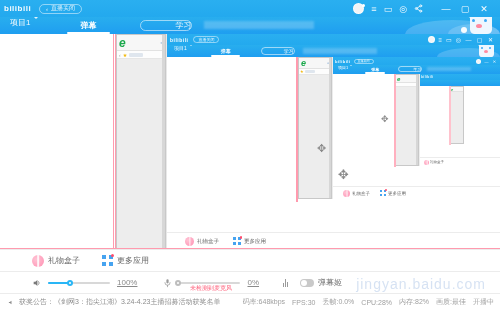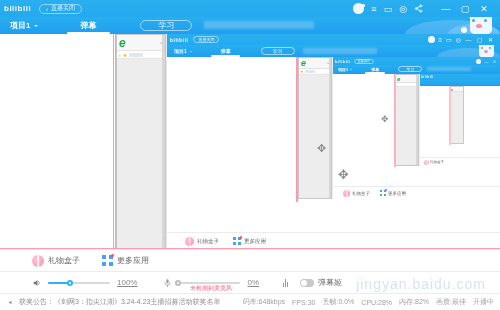--- a/index.html
+++ b/index.html
@@ -88,21 +88,21 @@
   .navbar {
     position: relative;
     flex: 0 0 auto;
     background: #23ade5;
     background: linear-gradient(180deg,#28aeee 0%, #1f9ef0 100%);
     display: flex;
     align-items: stretch;
     overflow: hidden;
   }
   .nav-proj {
-    color: #fff; display: flex; align-items: center; white-space: nowrap; opacity: .95; font-weight: bold;
+    color: #fff; display: flex; white-space: nowrap; opacity: .95;
   }
   .caret {
     display: inline-block;
     border-left: .28em solid transparent;
     border-right: .28em solid transparent;
     border-top: .32em solid #fff;
     opacity: .9;
   }
   .nav-tab {
     color: #fff; display: flex; align-items: center; justify-content: center;
@@ -255,21 +255,21 @@
   .t0 .tb-logo { font-size: 8px; }
   .t0 .tb-pill { font-size: 6px; height: 10px; padding: 0 6px; margin-left: 8px; }
   .t0 .tb-icons { gap: 7px; margin-right: 6px; }
   .t0 .tb-icons .ico { font-size: 9px; }
   .t0 .avatar { width: 11px; height: 11px; }
   .t0 .avatar-dot { width: 3px; height: 3px; }
   .t0 .wc { font-size: 9px; width: 12px; }
   .t0 .navbar { height: 17px; padding: 0 0 0 10px; }
   .t0 .nav-proj { font-size: 8px; gap: 4px; }
   .t0 .nav-tab { font-size: 8px; width: 56px; margin-left: 22px; }
-  .t0 .nav-pill { font-size: 8px; width: 52px; height: 11px; margin-left: 24px; margin-top: 3px; }
+  .t0 .nav-pill { font-size: 8px; width: 52px; height: 11px; margin-left: 24px; margin-top: 3px; justify-content: flex-end; }
   .t0 .nav-redacted { width: 110px; height: 8px; margin: 4px 0 0 12px; }
   .t0 .approw { height: 22px; padding: 0 0 0 32px; gap: 22px; font-size: 8px; }
   .t0 .gift-ico { width: 12px; height: 12px; margin-right: 4px; }
   .t0 .grid-ico { width: 11px; height: 11px; margin-right: 4px; }
   .t0 .ctrlbar { height: 22px; padding: 0 0 0 32px; font-size: 8px; }
   .t0 .statusbar { height: 17px; padding: 0 6px 0 8px; font-size: 7px; }
 
   
   #root { width:500px; height:310px; }
 </style>

